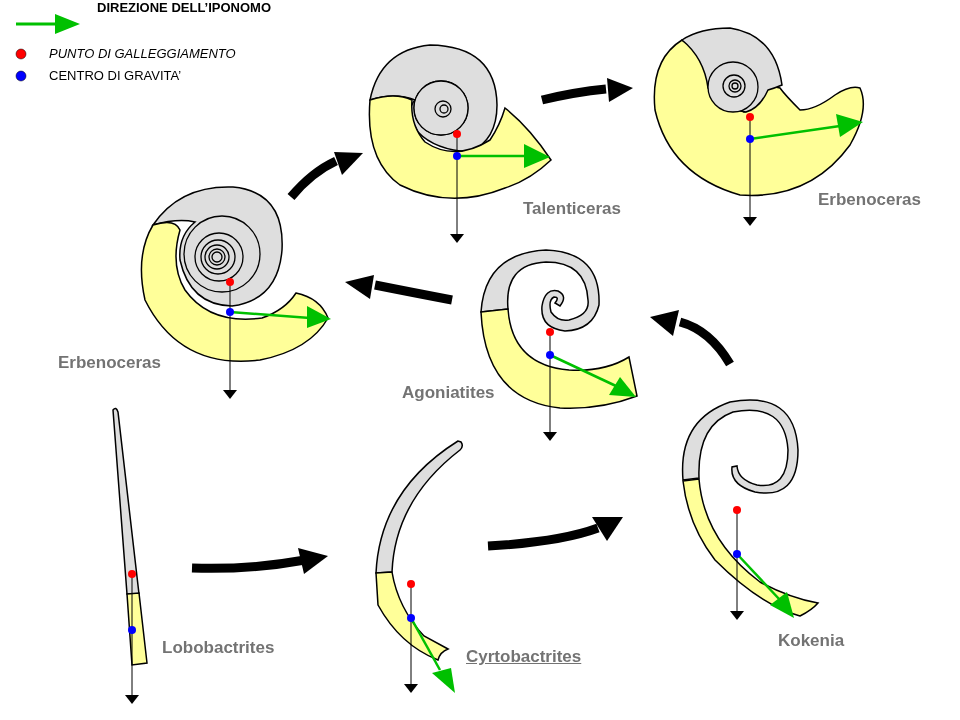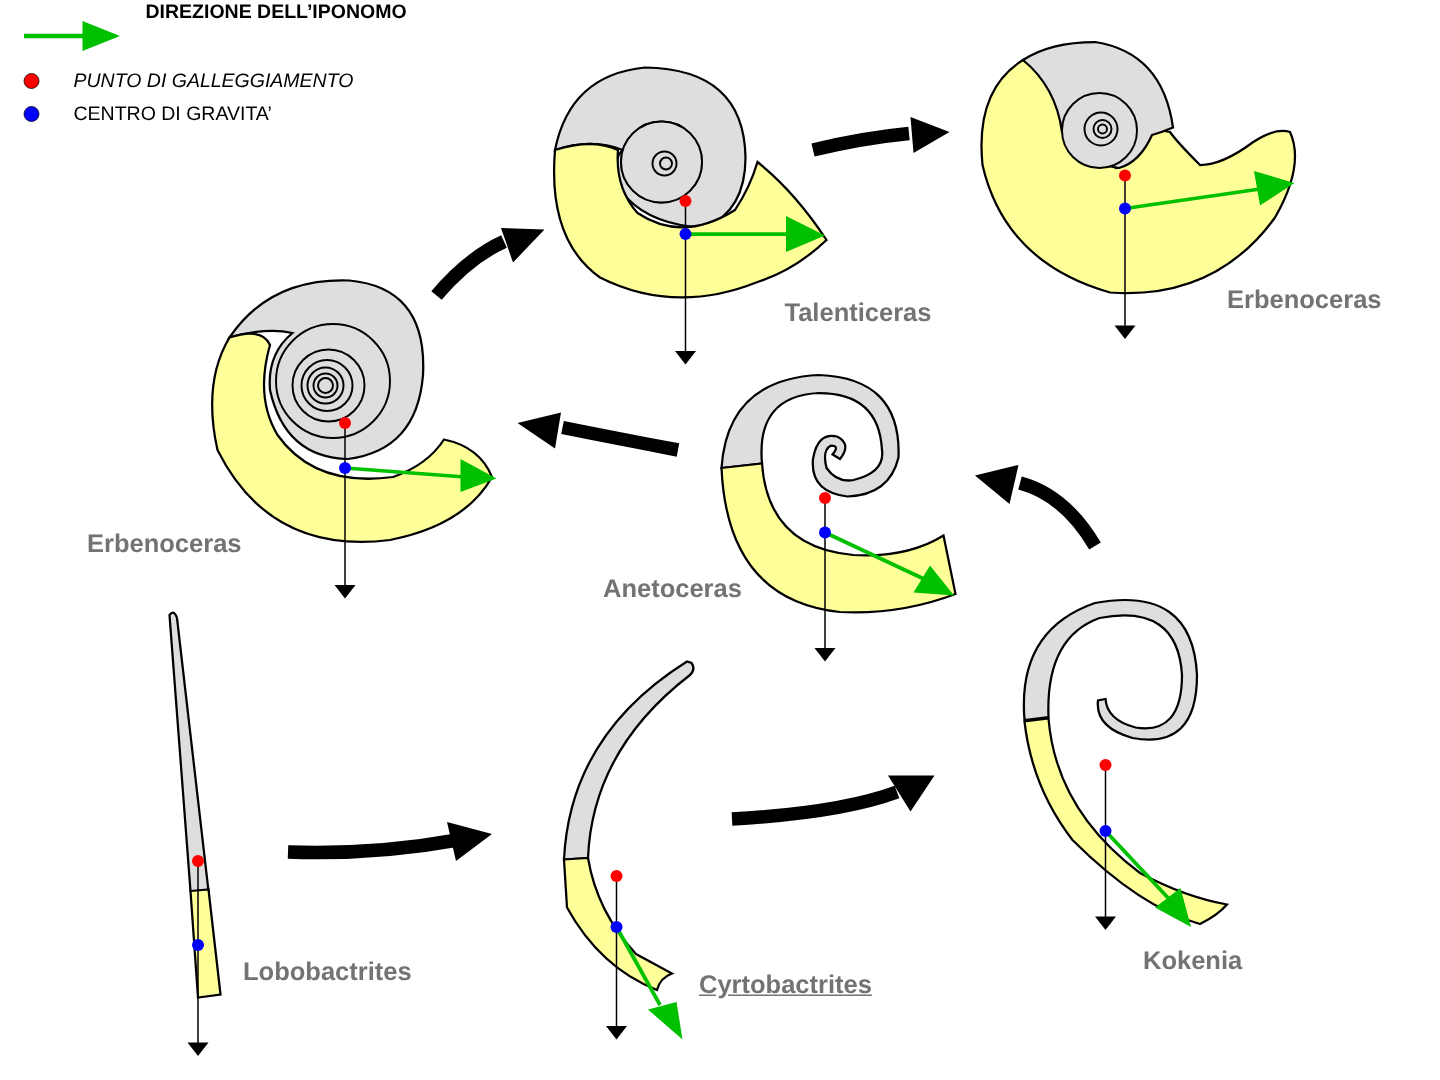--- a/index.html
+++ b/index.html
@@ -147,17 +147,17 @@
     <circle cx="750" cy="139" r="4" fill="#0000ff"></circle>
   </g>
 </svg>
 
 <div class="legend-text" style="left:97px; top:0;font-weight:bold;">DIREZIONE DELL’IPONOMO</div>
 <div class="legend-text" style="left:49px; top:46px;font-style:italic;">PUNTO DI GALLEGGIAMENTO</div>
 <div class="legend-text" style="left:49px; top:68px;">CENTRO DI GRAVITA’</div>
 
 <div class="label" style="left:162px; top:638px;">Lobobactrites</div>
 <div class="label" style="left:466px; top:647px;text-decoration:underline;">Cyrtobactrites</div>
-<div class="label" style="left:762px; top:631px;">Kokenia</div>
-<div class="label" style="left:402px; top:383px;">Anetoceras</div>
+<div class="label" style="left:778px; top:631px;">Kokenia</div>
+<div class="label" style="left:402px; top:383px;">Agoniatites</div>
 <div class="label" style="left:58px; top:353px;">Erbenoceras</div>
 <div class="label" style="left:523px; top:199px;">Talenticeras</div>
 <div class="label" style="left:818px; top:190px;">Erbenoceras</div>
 
 </body></html>

